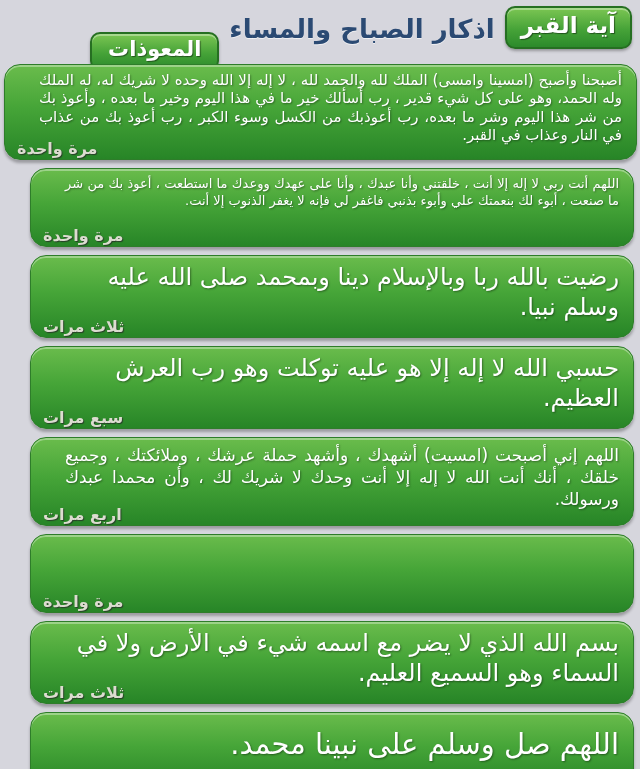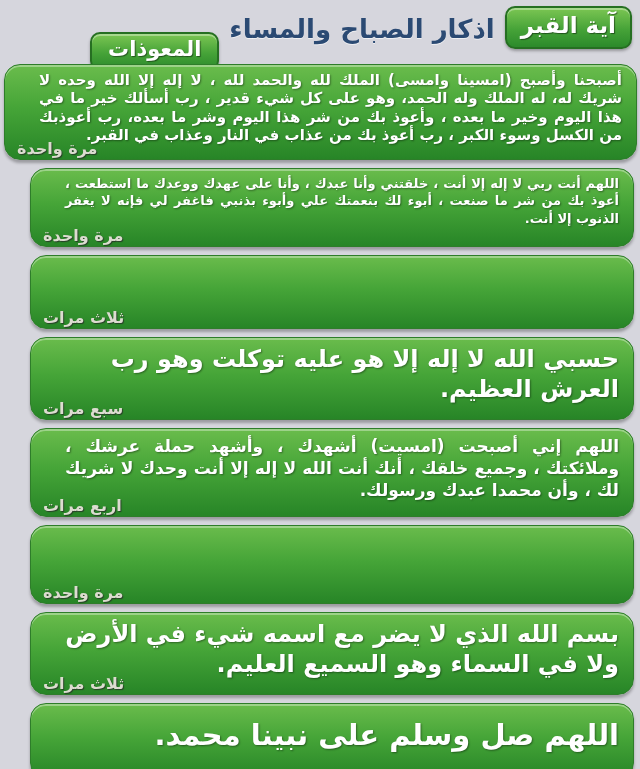--- a/index.html
+++ b/index.html
@@ -52,21 +52,21 @@
     margin: 8px 6px 0 30px;
     background: linear-gradient(#6abc4c 0%, #46a538 45%, #278527 100%);
     border: 1px solid #2e7d2a;
     border-radius: 16px;
     box-shadow: inset 0 2px 0 rgba(255,255,255,.35), 0 3px 3px rgba(0,0,0,.28);
     color: #ffffff;
     padding: 6px 14px 15px 14px;
     direction: rtl;
   }
   .block p {
-    font-weight: bold;
+    font-weight: normal;
     text-shadow: 1px 1px 2px rgba(0,0,0,.4);
     text-align: justify;
     margin-left: 20px;
   }
   .block.full { margin: 2px 3px 0 4px; }
   .sz-s  { min-height: 76px; } .sz-s  p { font-size: 15px;   line-height: 1.22; }
   .sz-m  { min-height: 79px; } .sz-m  p { font-size: 13px; line-height: 1.33; }
   .sz-m3 { min-height: 78px; } .sz-m3 p { font-size: 17px;   line-height: 1.3; }
   .sz-l  { min-height: 74px; } .sz-l  p { font-size: 24px;   line-height: 1.25; text-align: right; }
   .sz-xl { min-height: 76px; } .sz-xl p { font-size: 29px;   line-height: 1.5;  text-align: right; padding-top: 4px; }
@@ -98,20 +98,21 @@
       <p>أصبحنا وأصبح (امسينا وامسى) الملك لله والحمد لله ، لا إله إلا الله وحده لا شريك له، له الملك وله الحمد، وهو على كل شيء قدير ، رب أسألك خير ما في هذا اليوم وخير ما بعده ، وأعوذ بك من شر هذا اليوم وشر ما بعده، رب أعوذبك من الكسل وسوء الكبر ، رب أعوذ بك من عذاب في النار وعذاب في القبر.</p>
       <span class="count">مرة واحدة</span>
     </section>
 
     <section class="block sz-m">
       <p>اللهم أنت ربي لا إله إلا أنت ، خلقتني وأنا عبدك ، وأنا على عهدك ووعدك ما استطعت ، أعوذ بك من شر ما صنعت ، أبوء لك بنعمتك علي وأبوء بذنبي فاغفر لي فإنه لا يغفر الذنوب إلا أنت.</p>
       <span class="count">مرة واحدة</span>
     </section>
 
     <section class="block sz-l">
+      <p>رضيت بالله ربا وبالإسلام دينا وبمحمد صلى الله عليه وسلم نبيا.</p>
       <span class="count">ثلاث مرات</span>
     </section>
 
     <section class="block sz-l">
       <p>حسبي الله لا إله إلا هو عليه توكلت وهو رب العرش العظيم.</p>
       <span class="count">سبع مرات</span>
     </section>
 
     <section class="block sz-m3">
       <p>اللهم إني أصبحت (امسيت) أشهدك ، وأشهد حملة عرشك ، وملائكتك ، وجميع خلقك ، أنك أنت الله لا إله إلا أنت وحدك لا شريك لك ، وأن محمدا عبدك ورسولك.</p>

